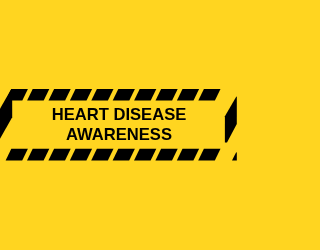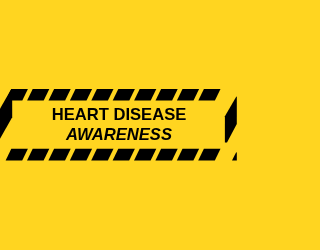--- a/index.html
+++ b/index.html
@@ -1,21 +1,21 @@
 <!DOCTYPE html>
 <html><head>
 <meta charset="utf-8">
 <style>
   html,body{margin:0;padding:0;background:#ffd520;}
   body{width:238px;height:250px;overflow:hidden;font-family:"Liberation Sans",sans-serif;}
   #stage{position:relative;width:238px;height:184px;overflow:hidden;}
   #art{position:absolute;left:0;top:0;}
   .headline{position:absolute;left:0;width:238px;text-align:center;color:#000;font-weight:bold;white-space:nowrap;}
   #line1{top:105.4px;font-size:16.6px;}
-  #line2{top:124.8px;font-size:16.6px;font-style:italic;}
+  #line2{top:124.8px;font-size:16.6px;}
 </style>
 </head>
 <body>
 
 <div id="stage">
   <svg id="art" width="238" height="250" viewBox="0 0 238 250">
     <rect id="bg" x="0" y="0" width="238" height="250" fill="#ffd520"></rect>
     <g id="stripes">
         <polygon points="11.30,89.00 27.90,89.00 22.31,100.40 5.71,100.40" fill="#000000"></polygon>
         <polygon points="32.70,89.00 49.30,89.00 43.71,100.40 27.11,100.40" fill="#000000"></polygon>

